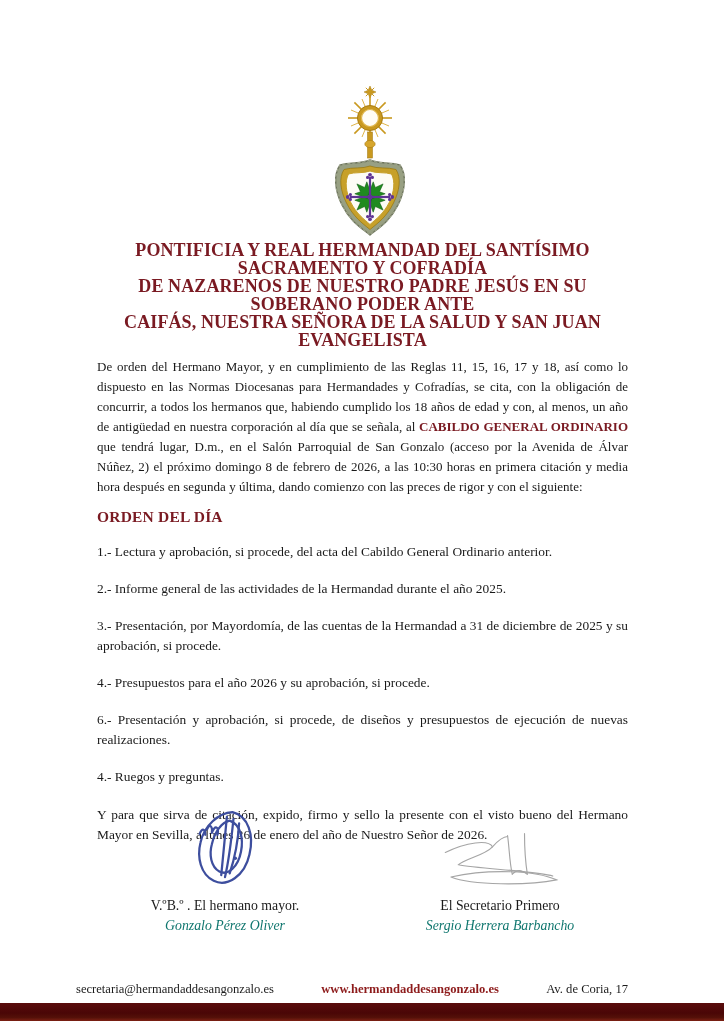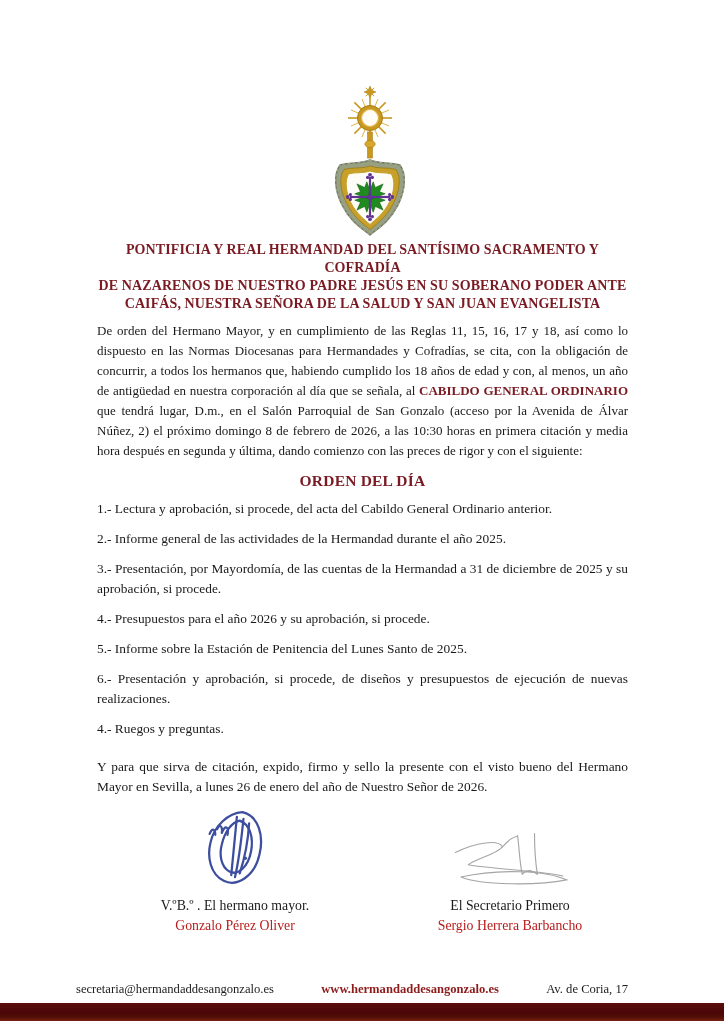--- a/index.html
+++ b/index.html
@@ -10,59 +10,58 @@
     position: relative;
     overflow: hidden;
   }
   .page { position: relative; width: 724px; height: 1024px; background: #fff; }
 
   
   .emblem { position: absolute; top: 86px; left: 310px; width: 120px; height: 150px; }
 
   
   .content { padding: 241px 96px 0 97px; }
-  .title-block { text-align: center; color: #7a1a22; font-weight: bold; font-size: 14px; line-height: 18px; letter-spacing: 0.1px; }
+  .title-block { text-align: center; color: #7a1a22; font-weight: bold; font-size: 18px; line-height: 18px; letter-spacing: 0.1px; }
 
   
   .para {
     margin-top: 8px;
     font-size: 13px;
     line-height: 20px;
     text-align: justify;
     color: #191919;
   }
   .para .accent-bold { color: #7a1a22; font-weight: bold; }
 
   .agenda-heading {
     margin-top: 11px;
-    text-align: center;
     color: #7a1a22;
     font-weight: bold;
     font-size: 15.5px;
     line-height: 17px;
     letter-spacing: 0.2px;
   }
   .agenda-list { margin-top: 0; }
   .agenda-item {
-    margin-top: 10px;
+    margin-top: 17px;
     font-size: 13.4px;
     line-height: 20px;
     text-align: justify;
     color: #191919;
   }
   .closing { margin-top: 18px; }
 
   
-  .signatures { position: absolute; top: 798px; left: 0; width: 656px; display: flex; margin-left: 10px; }
+  .signatures { position: absolute; top: 798px; left: 0; width: 656px; display: flex; }
   .sig-col { display: flex; flex-direction: column; align-items: center; }
   .sig-col.left  { margin-left: 85px;  width: 280px; }
   .sig-col.right { margin-left: -10px; width: 290px; text-align: center; }
   .sig-draw { height: 96px; display: flex; align-items: flex-end; justify-content: center; }
   .sig-label { font-size: 13.8px; line-height: 20px; color: #1a1a1a; margin-top: 2px; }
-  .sig-name  { font-size: 13.8px; line-height: 20px; color: #b91c1c; }
+  .sig-name  { font-size: 13.8px; line-height: 20px; font-style: italic; color: #0f766e; }
 
   
   .footer {
     position: absolute; top: 982px; left: 0; width: 628px;
     display: flex; align-items: baseline;
     font-size: 12.6px; color: #1c1c1c;
     padding-left: 76px; 
   }
   .footer .email { white-space: nowrap; }
   .footer .website { flex: 1; text-align: center; font-weight: bold; color: #8d1b1b; white-space: nowrap; font-family: Liberation Serif, serif; }
@@ -169,21 +168,20 @@
 
     <p class="para"><span>De orden del Hermano Mayor, y en cumplimiento de las Reglas 11, 15, 16, 17 y 18, así como lo dispuesto en las Normas Diocesanas para Hermandades y Cofradías, se cita, con la obligación de concurrir, a todos los hermanos que, habiendo cumplido los 18 años de edad y con, al menos, un año de antigüedad en nuestra corporación al día que se señala, al </span><span class="accent-bold">CABILDO GENERAL ORDINARIO</span><span> que tendrá lugar, D.m., en el Salón Parroquial de San Gonzalo (acceso por la Avenida de Álvar Núñez, 2) el próximo domingo 8 de febrero de 2026, a las 10:30 horas en primera citación y media hora después en segunda y última, dando comienzo con las preces de rigor y con el siguiente:</span></p>
 
     <div class="agenda-heading">ORDEN DEL DÍA</div>
 
     <div class="agenda-list">
       <p class="agenda-item">1.- Lectura y aprobación, si procede, del acta del Cabildo General Ordinario anterior.</p>
       <p class="agenda-item">2.- Informe general de las actividades de la Hermandad durante el año 2025.</p>
       <p class="agenda-item">3.- Presentación, por Mayordomía, de las cuentas de la Hermandad a 31 de diciembre de 2025 y su aprobación, si procede.</p>
       <p class="agenda-item">4.- Presupuestos para el año 2026 y su aprobación, si procede.</p>
-      <p class="agenda-item">5.- Informe sobre la Estación de Penitencia del Lunes Santo de 2025.</p>
       <p class="agenda-item">6.- Presentación y aprobación, si procede, de diseños y presupuestos de ejecución de nuevas realizaciones.</p>
       <p class="agenda-item">4.- Ruegos y preguntas.</p>
     </div>
 
     <p class="agenda-item closing">Y para que sirva de citación, expido, firmo y sello la presente con el visto bueno del Hermano Mayor en Sevilla, a lunes 26 de enero del año de Nuestro Señor de 2026.</p>
   </div>
 
   <div class="signatures">
     <div class="sig-col left">
       <div class="sig-draw">

